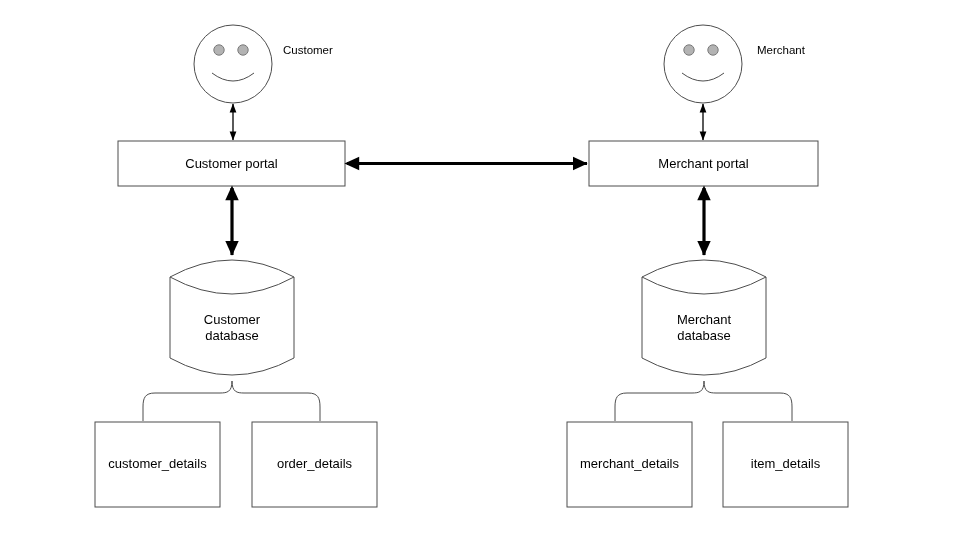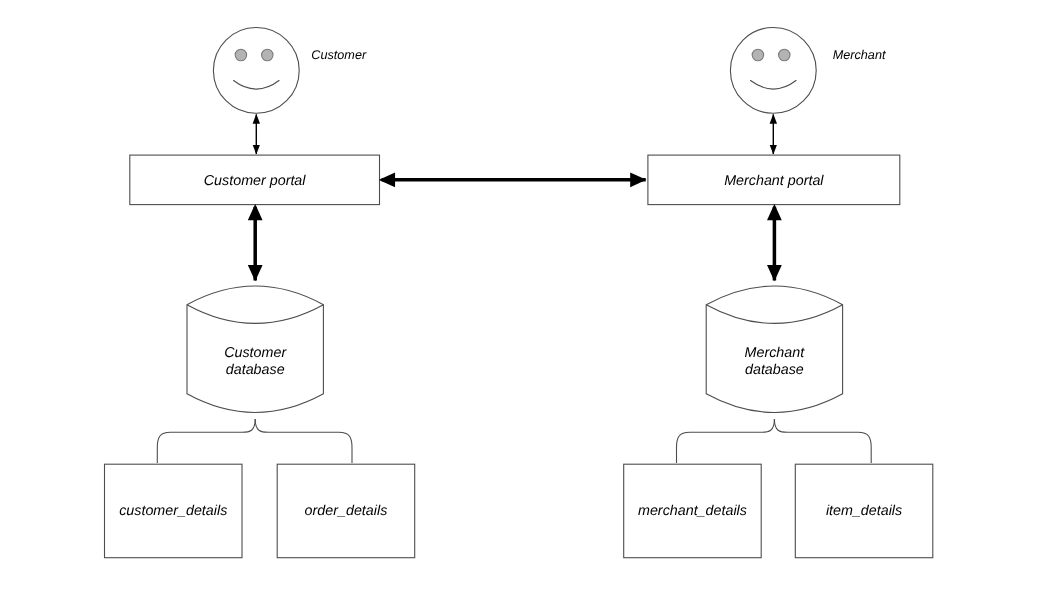--- a/index.html
+++ b/index.html
@@ -10,21 +10,20 @@
   }
   body {
     font-family: "Liberation Sans", sans-serif;
   }
   #canvas {
     position: relative;
     width: 960px;
     height: 540px;
     background: #ffffff;
     overflow: hidden;
-    font-style: italic;
   }
   #diagram-svg {
     position: absolute;
     top: 0;
     left: 0;
     width: 960px;
     height: 540px;
     display: block;
   }
   .shape-stroke {

